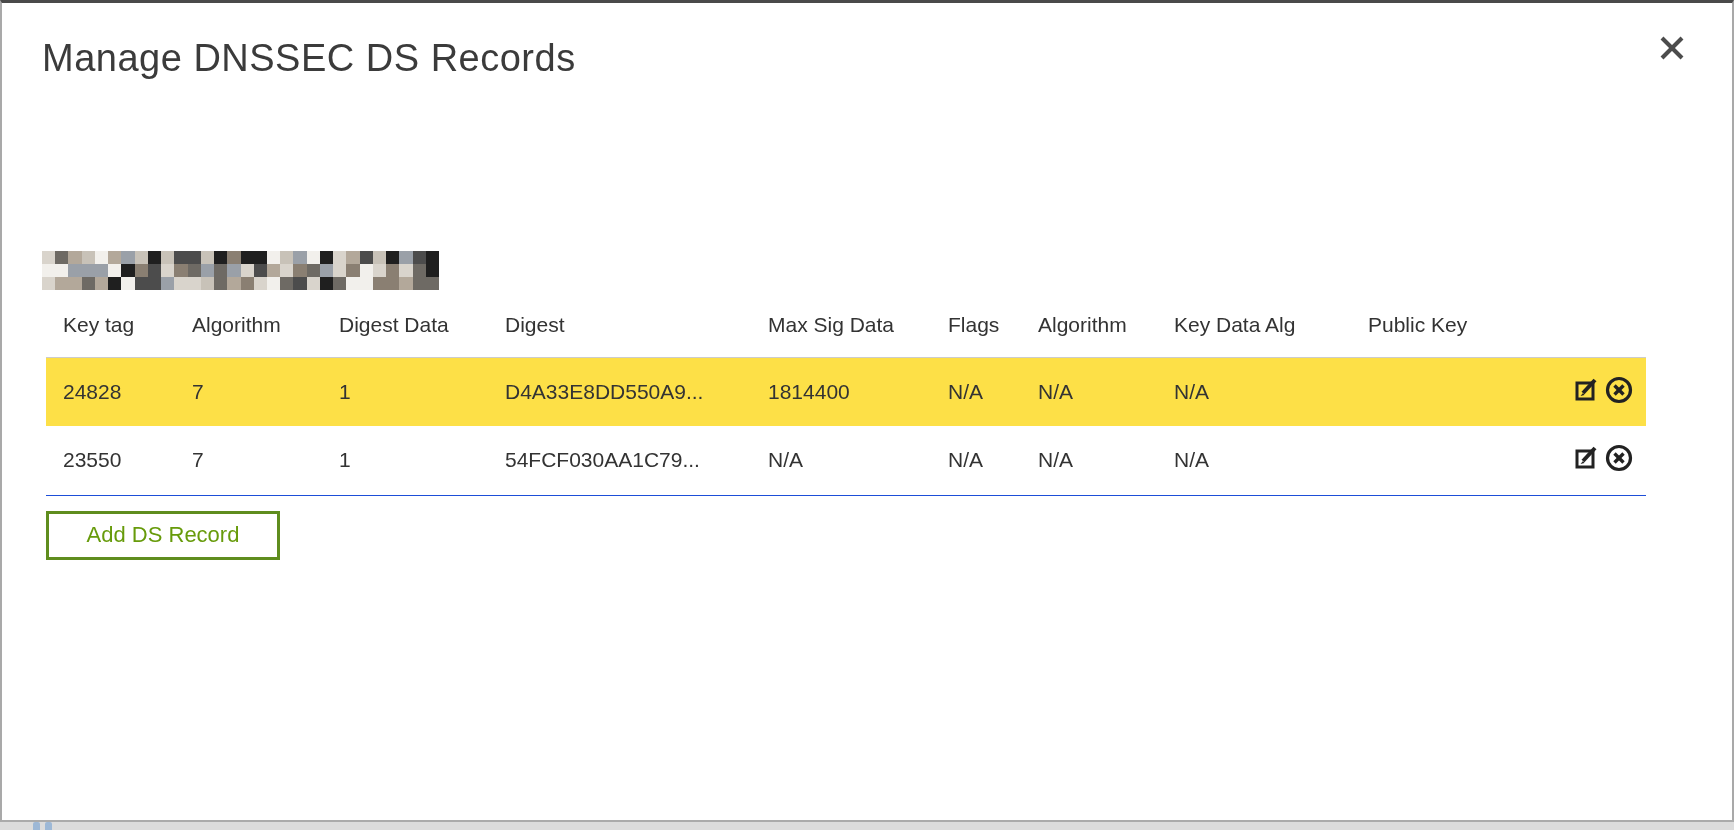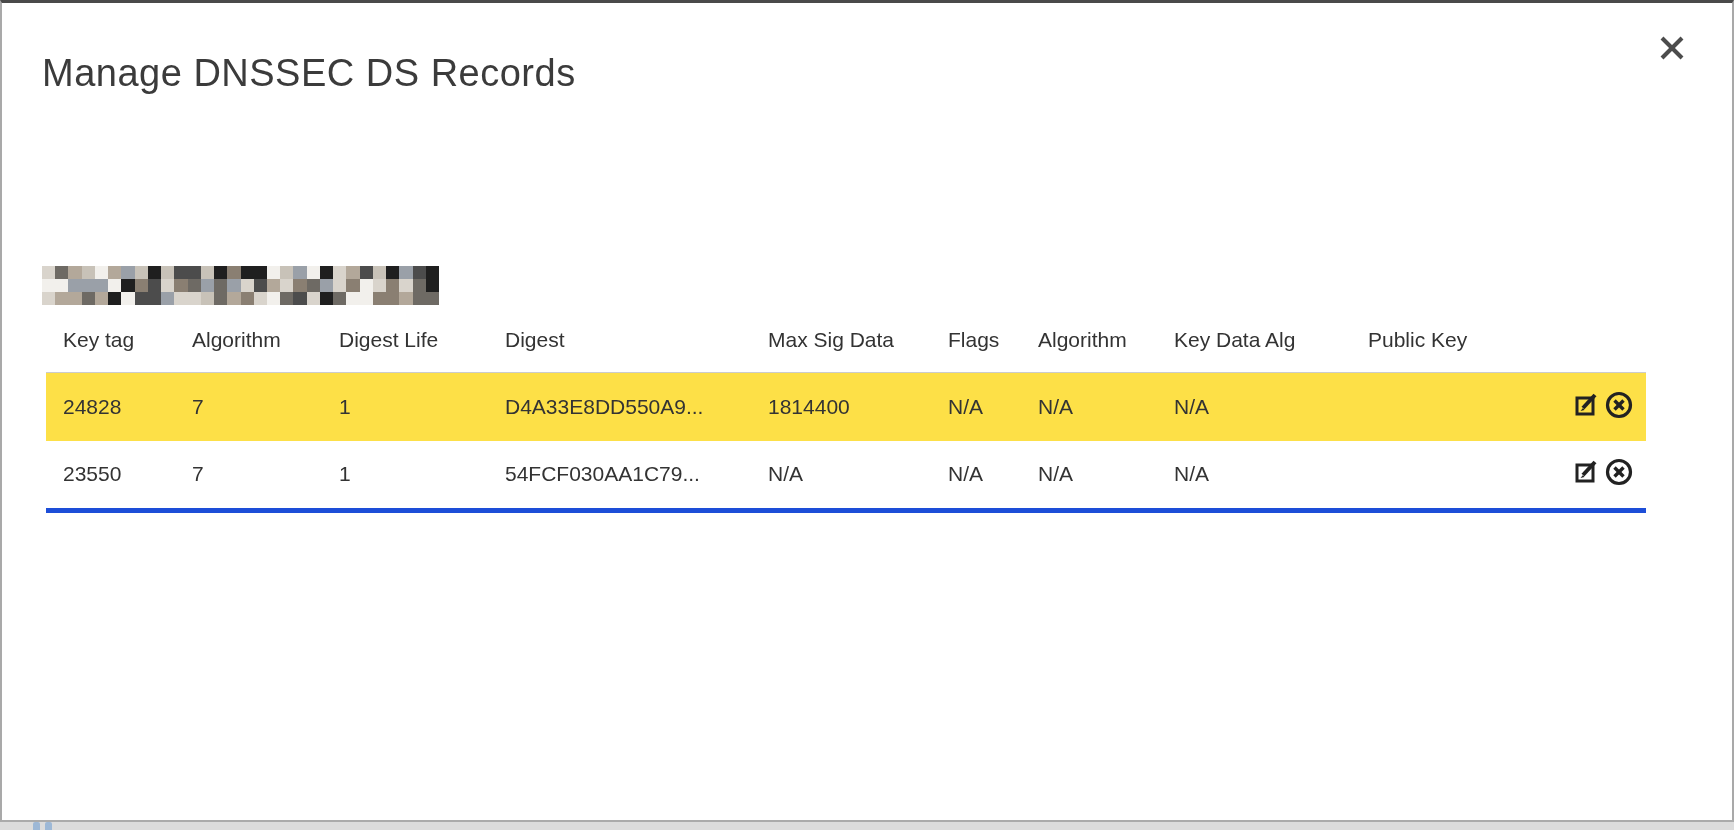--- a/index.html
+++ b/index.html
@@ -23,21 +23,21 @@
   }
   .page-behind {
     width: 1734px;
     height: 8px;
     background: #dcdcdc;
     position: relative;
   }
   .page-fragment { position: absolute; left: 33px; top: 0; width: 22px; height: 8px; display: flex; gap: 5px; }
   .page-fragment span { display: block; width: 7px; height: 8px; background: #9db8d6; border-radius: 2px 2px 0 0; }
 
-  .modal-main { flex: 1 1 auto; padding: 16px 40px; position: relative; }
+  .modal-main { flex: 1 1 auto; padding: 1px 40px; position: relative; }
 
   .modal-title {
     margin-top: 32px;
     font-size: 38px;
     line-height: 44px;
     font-weight: 400;
     color: #3b3b3b;
     letter-spacing: 0.5px;
   }
   .close-btn {
@@ -84,21 +84,21 @@
     font-weight: 400;
     text-align: left;
     padding: 3px 0 0 17px;
     height: 47px;
     vertical-align: top;
     white-space: nowrap;
     overflow: hidden;
   }
   .ds-table tbody tr { height: 69px; }
   .ds-table tbody tr:first-child { border-top: 1px solid #cccccc; }
-  .ds-table tbody tr:last-child { border-bottom: 5px solid #1d4ed8; }
+  .ds-table tbody tr:last-child { border-bottom: 1px solid #1d4ed8; }
   .ds-table tbody tr.stripe { background: #fde047; }
   .ds-table td {
     padding: 0 0 0 17px;
     vertical-align: middle;
     white-space: nowrap;
     overflow: hidden;
   }
   .ds-table td.actions { padding: 0 12px 0 0; text-align: right; }
   .row-action { background: none; border: none; padding: 0; margin: 0; cursor: pointer; vertical-align: middle; }
   .row-action svg { display: block; }
@@ -272,21 +272,21 @@
           <col style="width:90px">
         <col style="width:136px">
           <col style="width:194px">
           <col style="width:190px">
         <col style="width:105px">
       </colgroup>
       <thead>
         <tr>
           <th>Key tag</th>
           <th>Algorithm</th>
-          <th>Digest Life</th>
+          <th>Digest Data</th>
           <th>Digest</th>
           <th>Max Sig Data</th>
           <th>Flags</th>
           <th>Algorithm</th>
           <th>Key Data Alg</th>
           <th>Public Key</th>
           <th></th>
         </tr>
       </thead>
       <tbody>
@@ -352,20 +352,23 @@
                     <line x1="19.5" y1="10.5" x2="10.5" y2="19.5" stroke="#222" stroke-width="3.4"></line>
                   </svg>
                 </span>
               </button>
             </span>
           </td>
         </tr>
       </tbody>
     </table>
 
+    <div>
+      <button class="add-ds-btn">Add DS Record</button>
+    </div>
 
   </div>
 
 </div>
 
 <div class="page-behind">
   <span class="page-fragment">
       <span></span>
       <span></span>
     </span>

